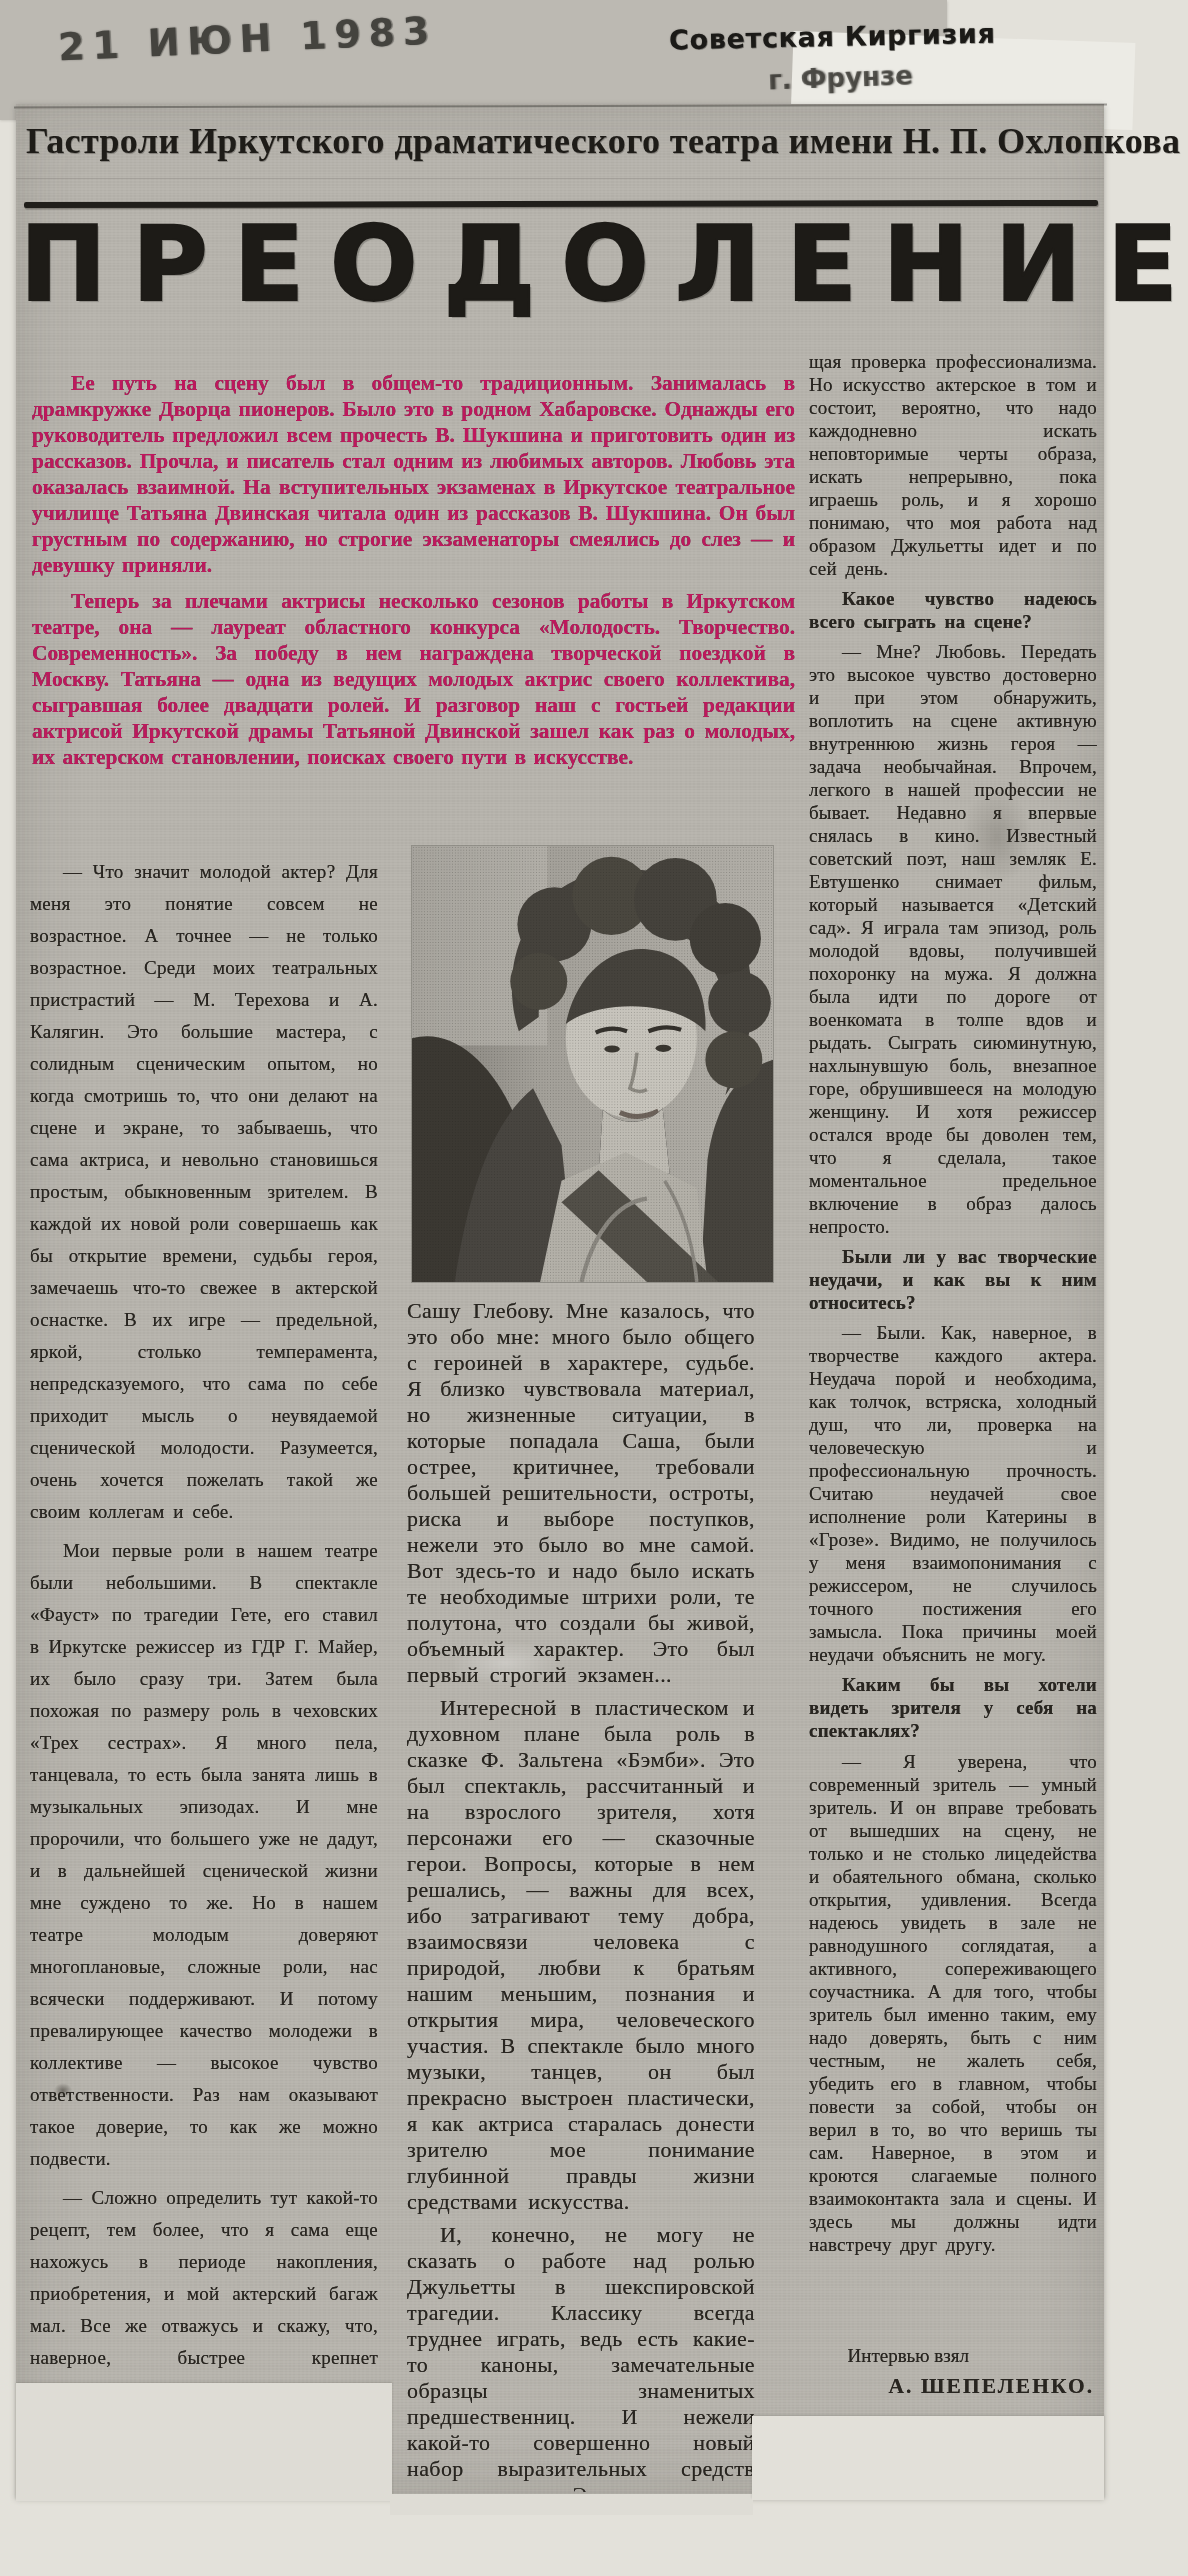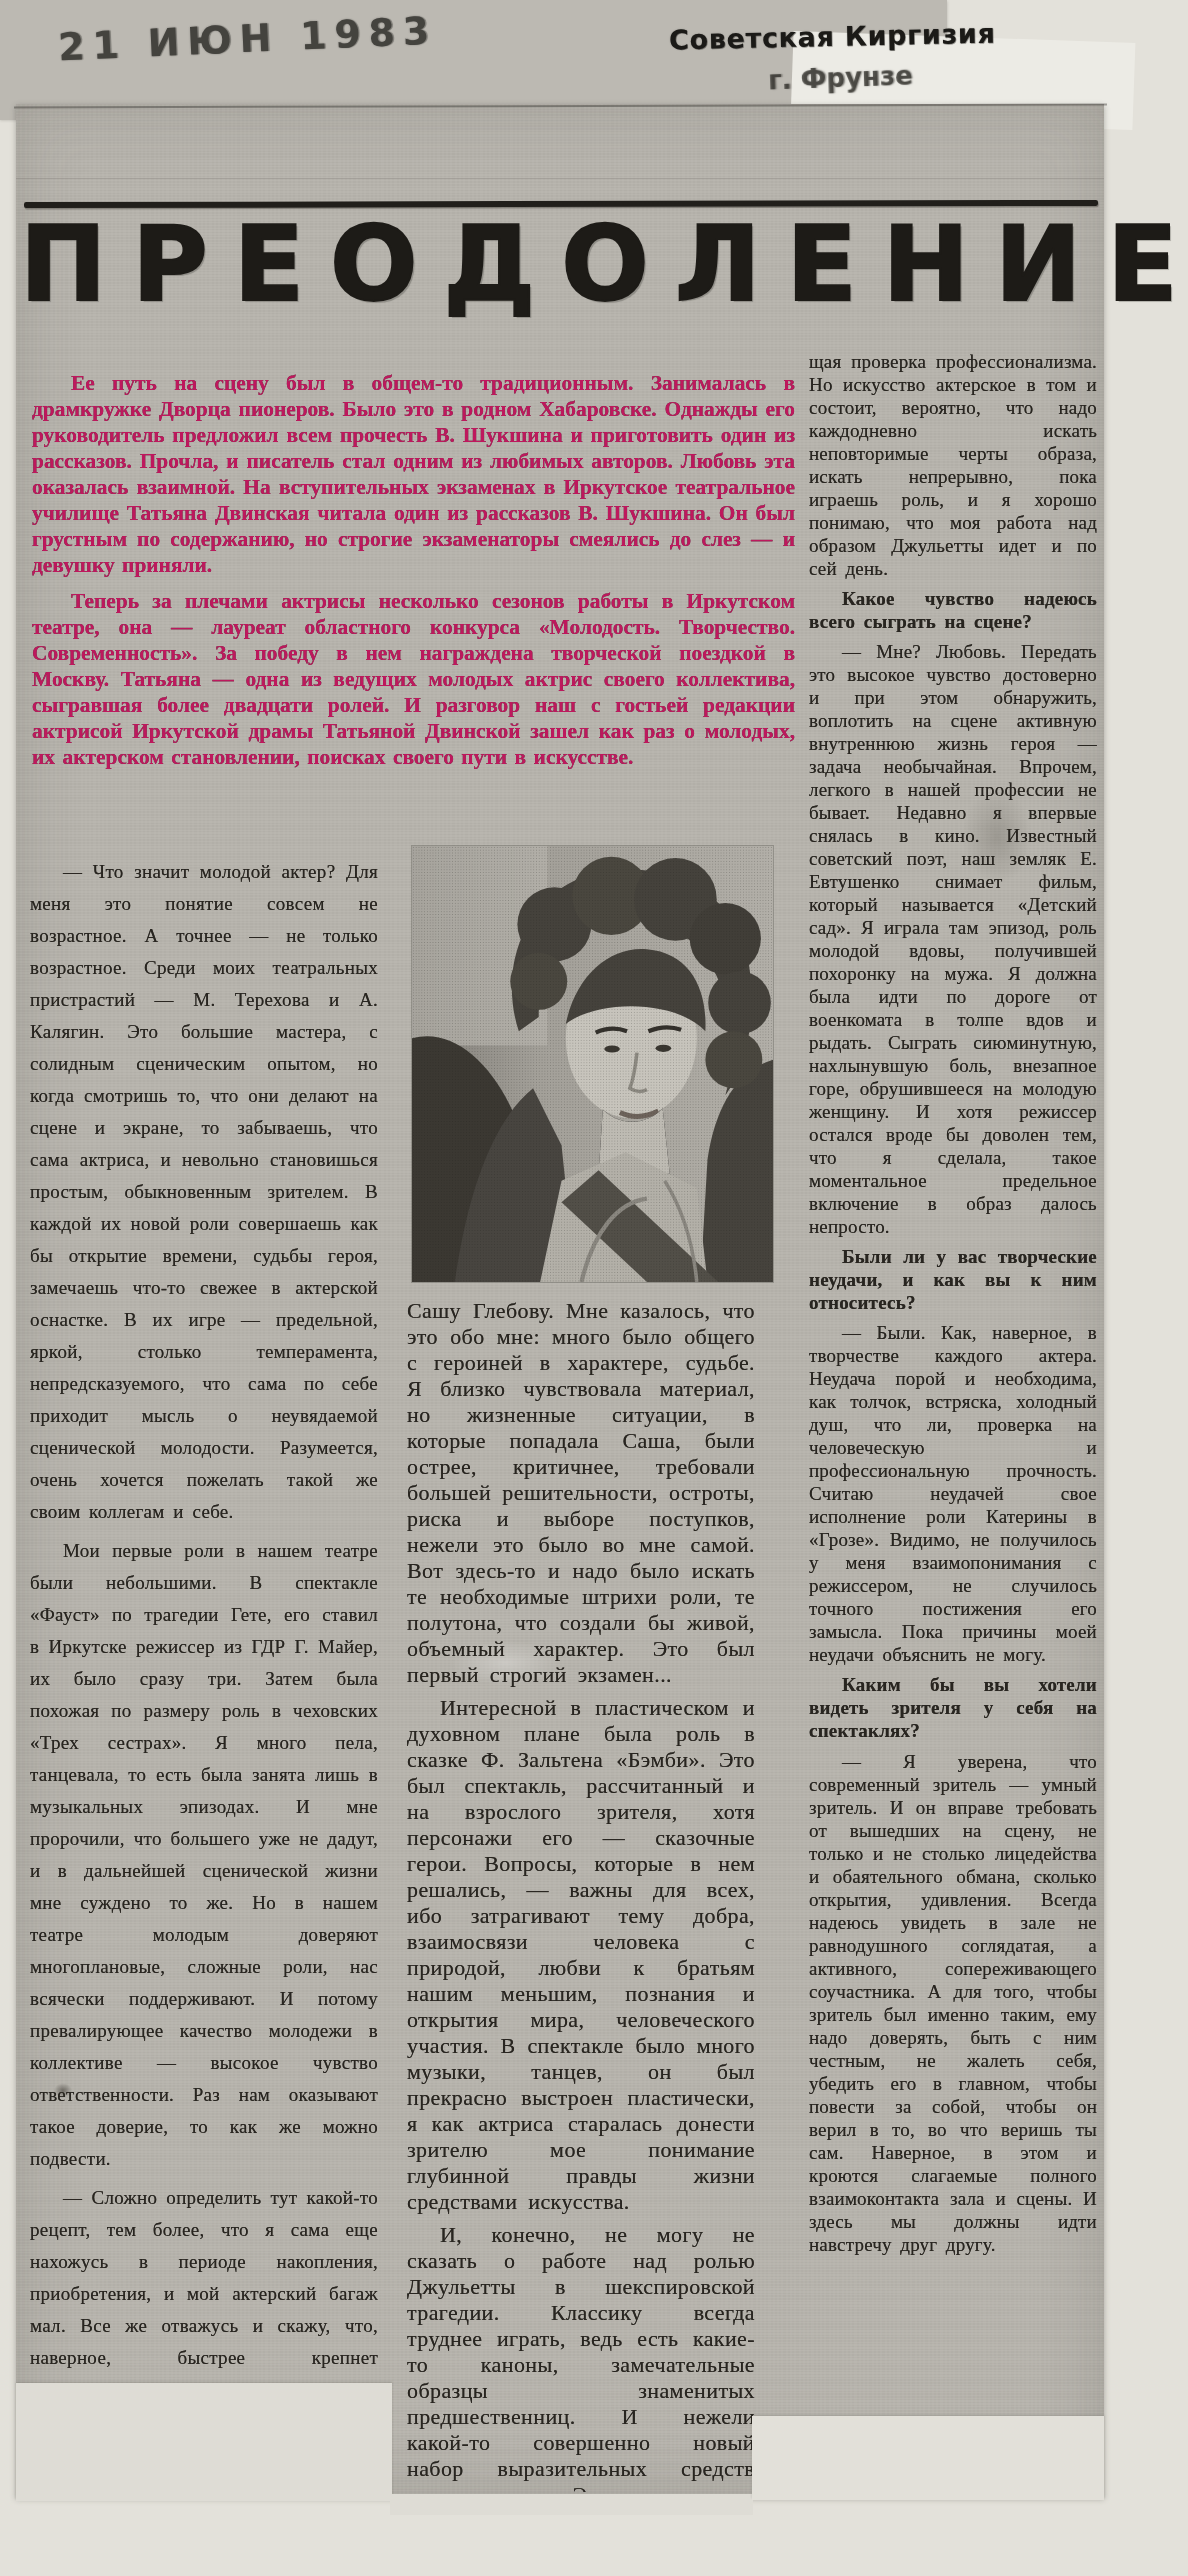--- a/index.html
+++ b/index.html
@@ -92,20 +92,21 @@
   <div class="paper crease-kicker-top"></div>
   <div class="paper crease-kicker-bottom"></div>
   <div class="stain s1"></div>
   <div class="stain s2"></div>
   <div class="stain s3"></div>
 
   <div class="date-stamp">21 ИЮН 1983</div>
   <div class="masthead">Советская Киргизия</div>
   <div class="city-stamp">г. Фрунзе</div>
 
+  <div class="kicker">Гастроли Иркутского драматического театра имени Н. П. Охлопкова</div>
   <div class="rule"></div>
   <h1 class="title">ПРЕОДОЛЕНИЕ</h1>
 
   <div class="lead">
       <p class="para normal">Ее путь на сцену был в общем-то традиционным. Занималась в драмкружке Дворца пионеров. Было это в родном Хабаровске. Однажды его руководитель предложил всем прочесть В. Шукшина и приготовить один из рассказов. Прочла, и писатель стал одним из любимых авторов. Любовь эта оказалась взаимной. На вступительных экзаменах в Иркутское театральное училище Татьяна Двинская читала один из рассказов В. Шукшина. Он был грустным по содержанию, но строгие экзаменаторы смеялись до слез — и девушку приняли.</p>
       <p class="para normal">Теперь за плечами актрисы несколько сезонов работы в Иркутском театре, она — лауреат областного конкурса «Молодость. Творчество. Современность». За победу в нем награждена творческой поездкой в Москву. Татьяна — одна из ведущих молодых актрис своего коллектива, сыгравшая более двадцати ролей. И разговор наш с гостьей редакции актрисой Иркутской драмы Татьяной Двинской зашел как раз о молодых, их актерском становлении, поисках своего пути в искусстве.</p>
     </div>
 
   <div class="col col1">
       <p class="para normal">— Что значит молодой актер? Для меня это понятие совсем не возрастное. А точнее — не только возрастное. Среди моих театральных пристрастий — М. Терехова и А. Калягин. Это большие мастера, с солидным сценическим опытом, но когда смотришь то, что они делают на сцене и экране, то забываешь, что сама актриса, и невольно становишься простым, обыкновенным зрителем. В каждой их новой роли совершаешь как бы открытие времени, судьбы героя, замечаешь что-то свежее в актерской оснастке. В их игре — предельной, яркой, столько темперамента, непредсказуемого, что сама по себе приходит мысль о неувядаемой сценической молодости. Разумеется, очень хочется пожелать такой же своим коллегам и себе.</p>
@@ -167,18 +168,22 @@
   <div class="col col3">
       <p class="para continuation">щая проверка профессионализма. Но искусство актерское в том и состоит, вероятно, что надо каждодневно искать неповторимые черты образа, искать непрерывно, пока играешь роль, и я хорошо понимаю, что моя работа над образом Джульетты идет и по сей день.</p>
       <p class="para question">Какое чувство надеюсь всего сыграть на сцене?</p>
       <p class="para normal">— Мне? Любовь. Передать это высокое чувство достоверно и при этом обнаружить, воплотить на сцене активную внутреннюю жизнь героя — задача необычайная. Впрочем, легкого в нашей профессии не бывает. Недавно я впервые снялась в кино. Известный советский поэт, наш земляк Е. Евтушенко снимает фильм, который называется «Детский сад». Я играла там эпизод, роль молодой вдовы, получившей похоронку на мужа. Я должна была идти по дороге от военкомата в толпе вдов и рыдать. Сыграть сиюминутную, нахлынувшую боль, внезапное горе, обрушившееся на молодую женщину. И хотя режиссер остался вроде бы доволен тем, что я сделала, такое моментальное предельное включение в образ далось непросто.</p>
       <p class="para question">Были ли у вас творческие неудачи, и как вы к ним относитесь?</p>
       <p class="para normal">— Были. Как, наверное, в творчестве каждого актера. Неудача порой и необходима, как толчок, встряска, холодный душ, что ли, проверка на человеческую и профессиональную прочность. Считаю неудачей свое исполнение роли Катерины в «Грозе». Видимо, не получилось у меня взаимопонимания с режиссером, не случилось точного постижения его замысла. Пока причины моей неудачи объяснить не могу.</p>
       <p class="para question">Каким бы вы хотели видеть зрителя у себя на спектаклях?</p>
       <p class="para normal">— Я уверена, что современный зритель — умный зритель. И он вправе требовать от вышедших на сцену, не только и не столько лицедейства и обаятельного обмана, сколько открытия, удивления. Всегда надеюсь увидеть в зале не равнодушного соглядатая, а активного, сопереживающего соучастника. А для того, чтобы зритель был именно таким, ему надо доверять, быть с ним честным, не жалеть себя, убедить его в главном, чтобы повести за собой, чтобы он верил в то, во что веришь ты сам. Наверное, в этом и кроются слагаемые полного взаимоконтакта зала и сцены. И здесь мы должны идти навстречу друг другу.</p>
     </div>
 
+  <div class="signature">
+    <div class="sig-prefix">Интервью взял</div>
+    <div class="sig-name">А. ШЕПЕЛЕНКО.</div>
+  </div>
 
   <div class="paper torn-bottom-left"></div>
   <div class="paper torn-bottom-mid"></div>
   <div class="paper torn-bottom-right"></div>
 </div>
 
 
 </body></html>

